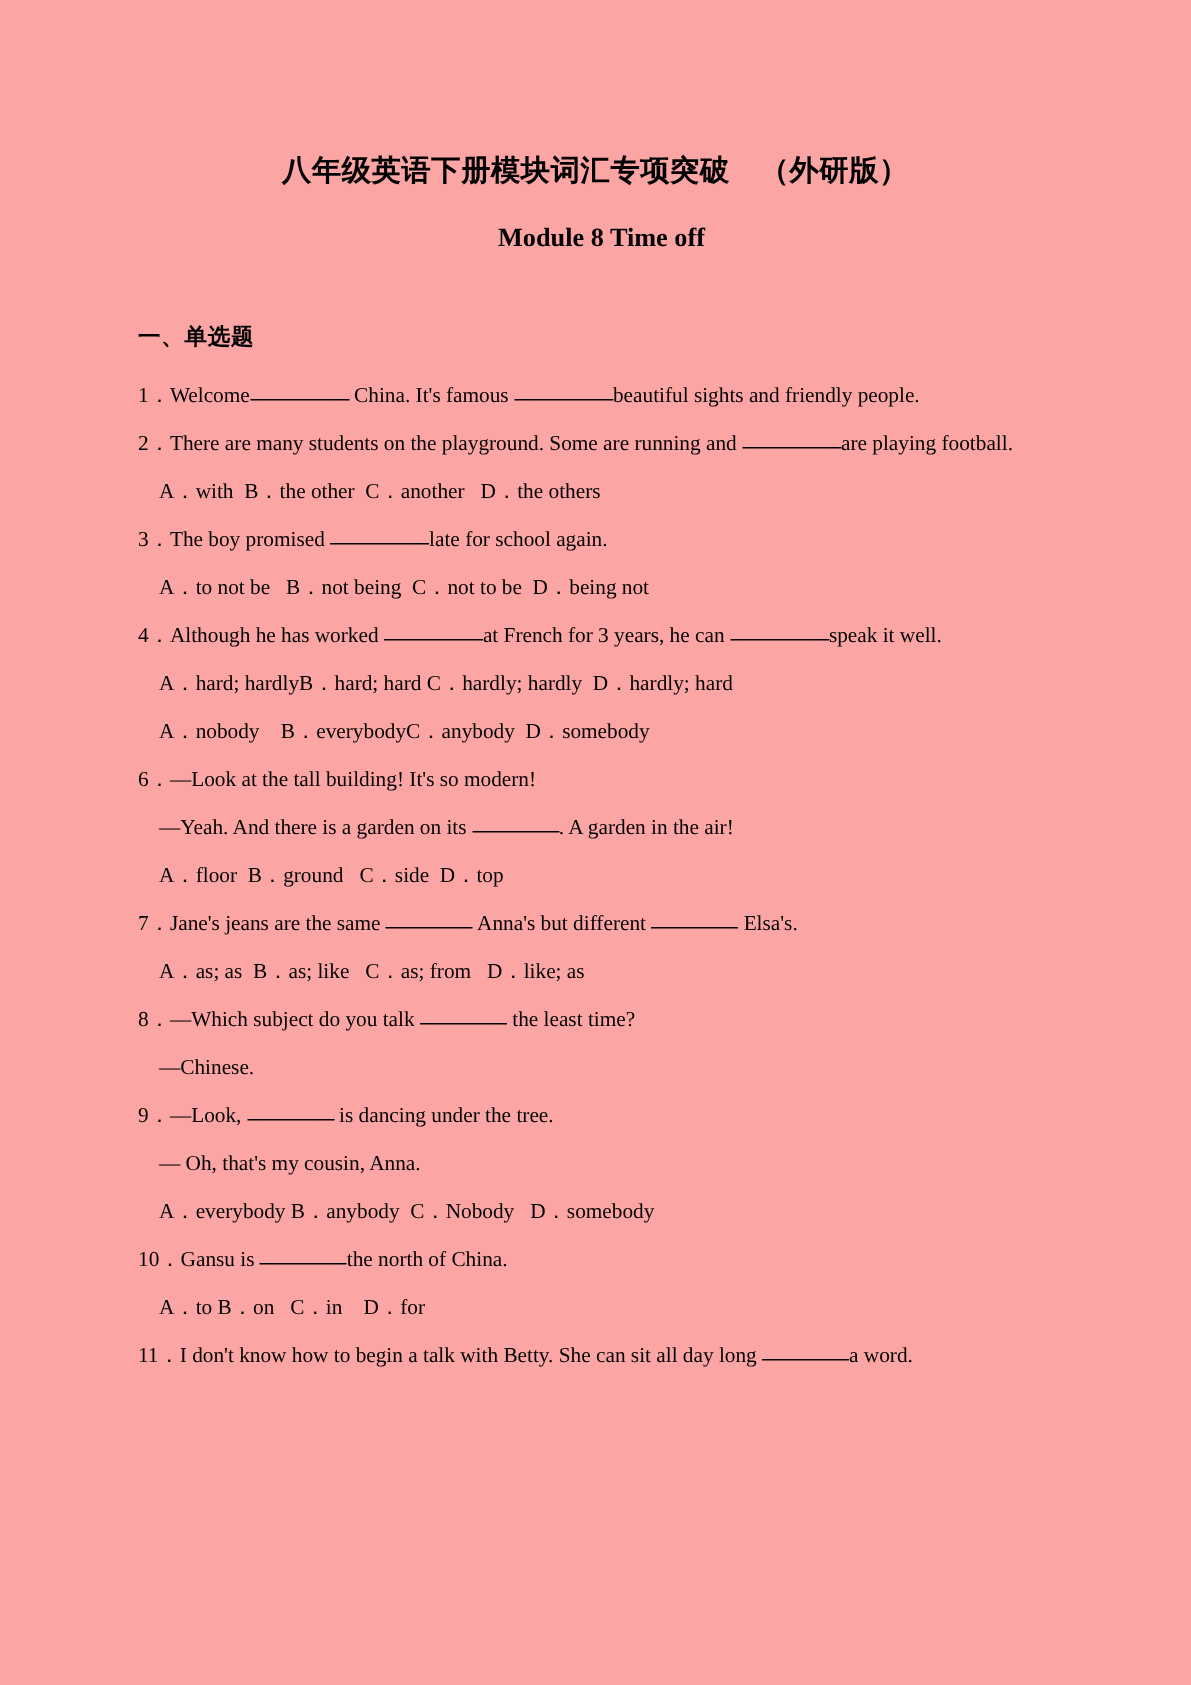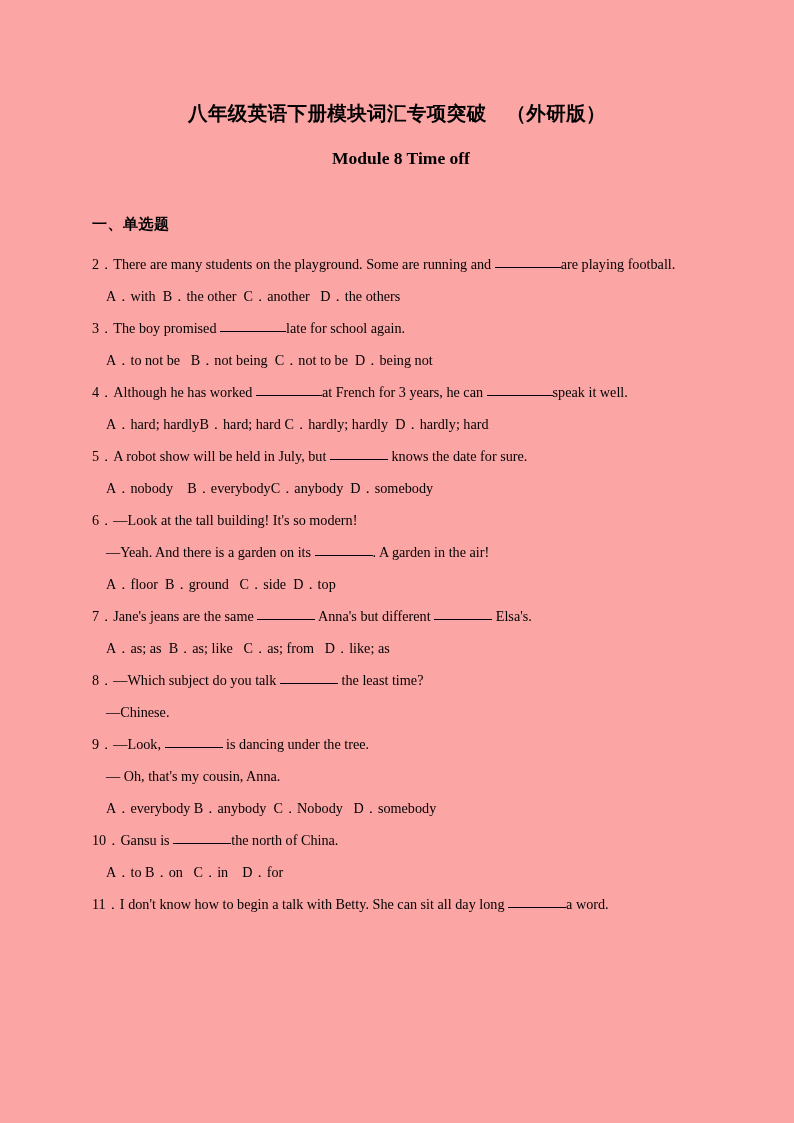--- a/index.html
+++ b/index.html
@@ -96,31 +96,31 @@
 <body>
 
 <div class="page">
 
   <div class="doc-title">八年级英语下册模块词汇专项突破　（外研版）</div>
   <div class="doc-subtitle">Module 8 Time off</div>
   <div class="section-heading">一、单选题</div>
 
   <div class="qa-block">
 
+    <div class="line stem"><span class="qnum">1．</span><span>Welcome</span><span class="blank long"></span><span> China. It's famous </span><span class="blank long"></span><span>beautiful sights and friendly people.</span></div>
 
     <div class="line stem"><span class="qnum">2．</span><span>There are many students on the playground. Some are running and </span><span class="blank long"></span><span>are playing football.</span></div>
     <div class="line indent">A．with  B．the other  C．another   D．the others</div>
 
     <div class="line stem"><span class="qnum">3．</span><span>The boy promised </span><span class="blank long"></span><span>late for school again.</span></div>
     <div class="line indent">A．to not be   B．not being  C．not to be  D．being not</div>
 
     <div class="line stem"><span class="qnum">4．</span><span>Although he has worked </span><span class="blank long"></span><span>at French for 3 years, he can </span><span class="blank long"></span><span>speak it well.</span></div>
     <div class="line indent">A．hard; hardlyB．hard; hard C．hardly; hardly  D．hardly; hard</div>
 
-    <div class="line stem"><span class="qnum">5．</span><span>A robot show will be held in July, but </span><span class="blank mid"></span><span> knows the date for sure.</span></div>
     <div class="line indent">A．nobody    B．everybodyC．anybody  D．somebody</div>
 
     <div class="line stem"><span class="qnum">6．</span><span>—Look at the tall building! It's so modern!</span></div>
     <div class="line indent"><span>—Yeah. And there is a garden on its </span><span class="blank mid"></span><span>. A garden in the air!</span></div>
     <div class="line indent">A．floor  B．ground   C．side  D．top</div>
 
     <div class="line stem"><span class="qnum">7．</span><span>Jane's jeans are the same </span><span class="blank mid"></span><span> Anna's but different </span><span class="blank mid"></span><span> Elsa's.</span></div>
     <div class="line indent">A．as; as  B．as; like   C．as; from   D．like; as</div>
 
     <div class="line stem"><span class="qnum">8．</span><span>—Which subject do you talk </span><span class="blank mid"></span><span> the least time?</span></div>

